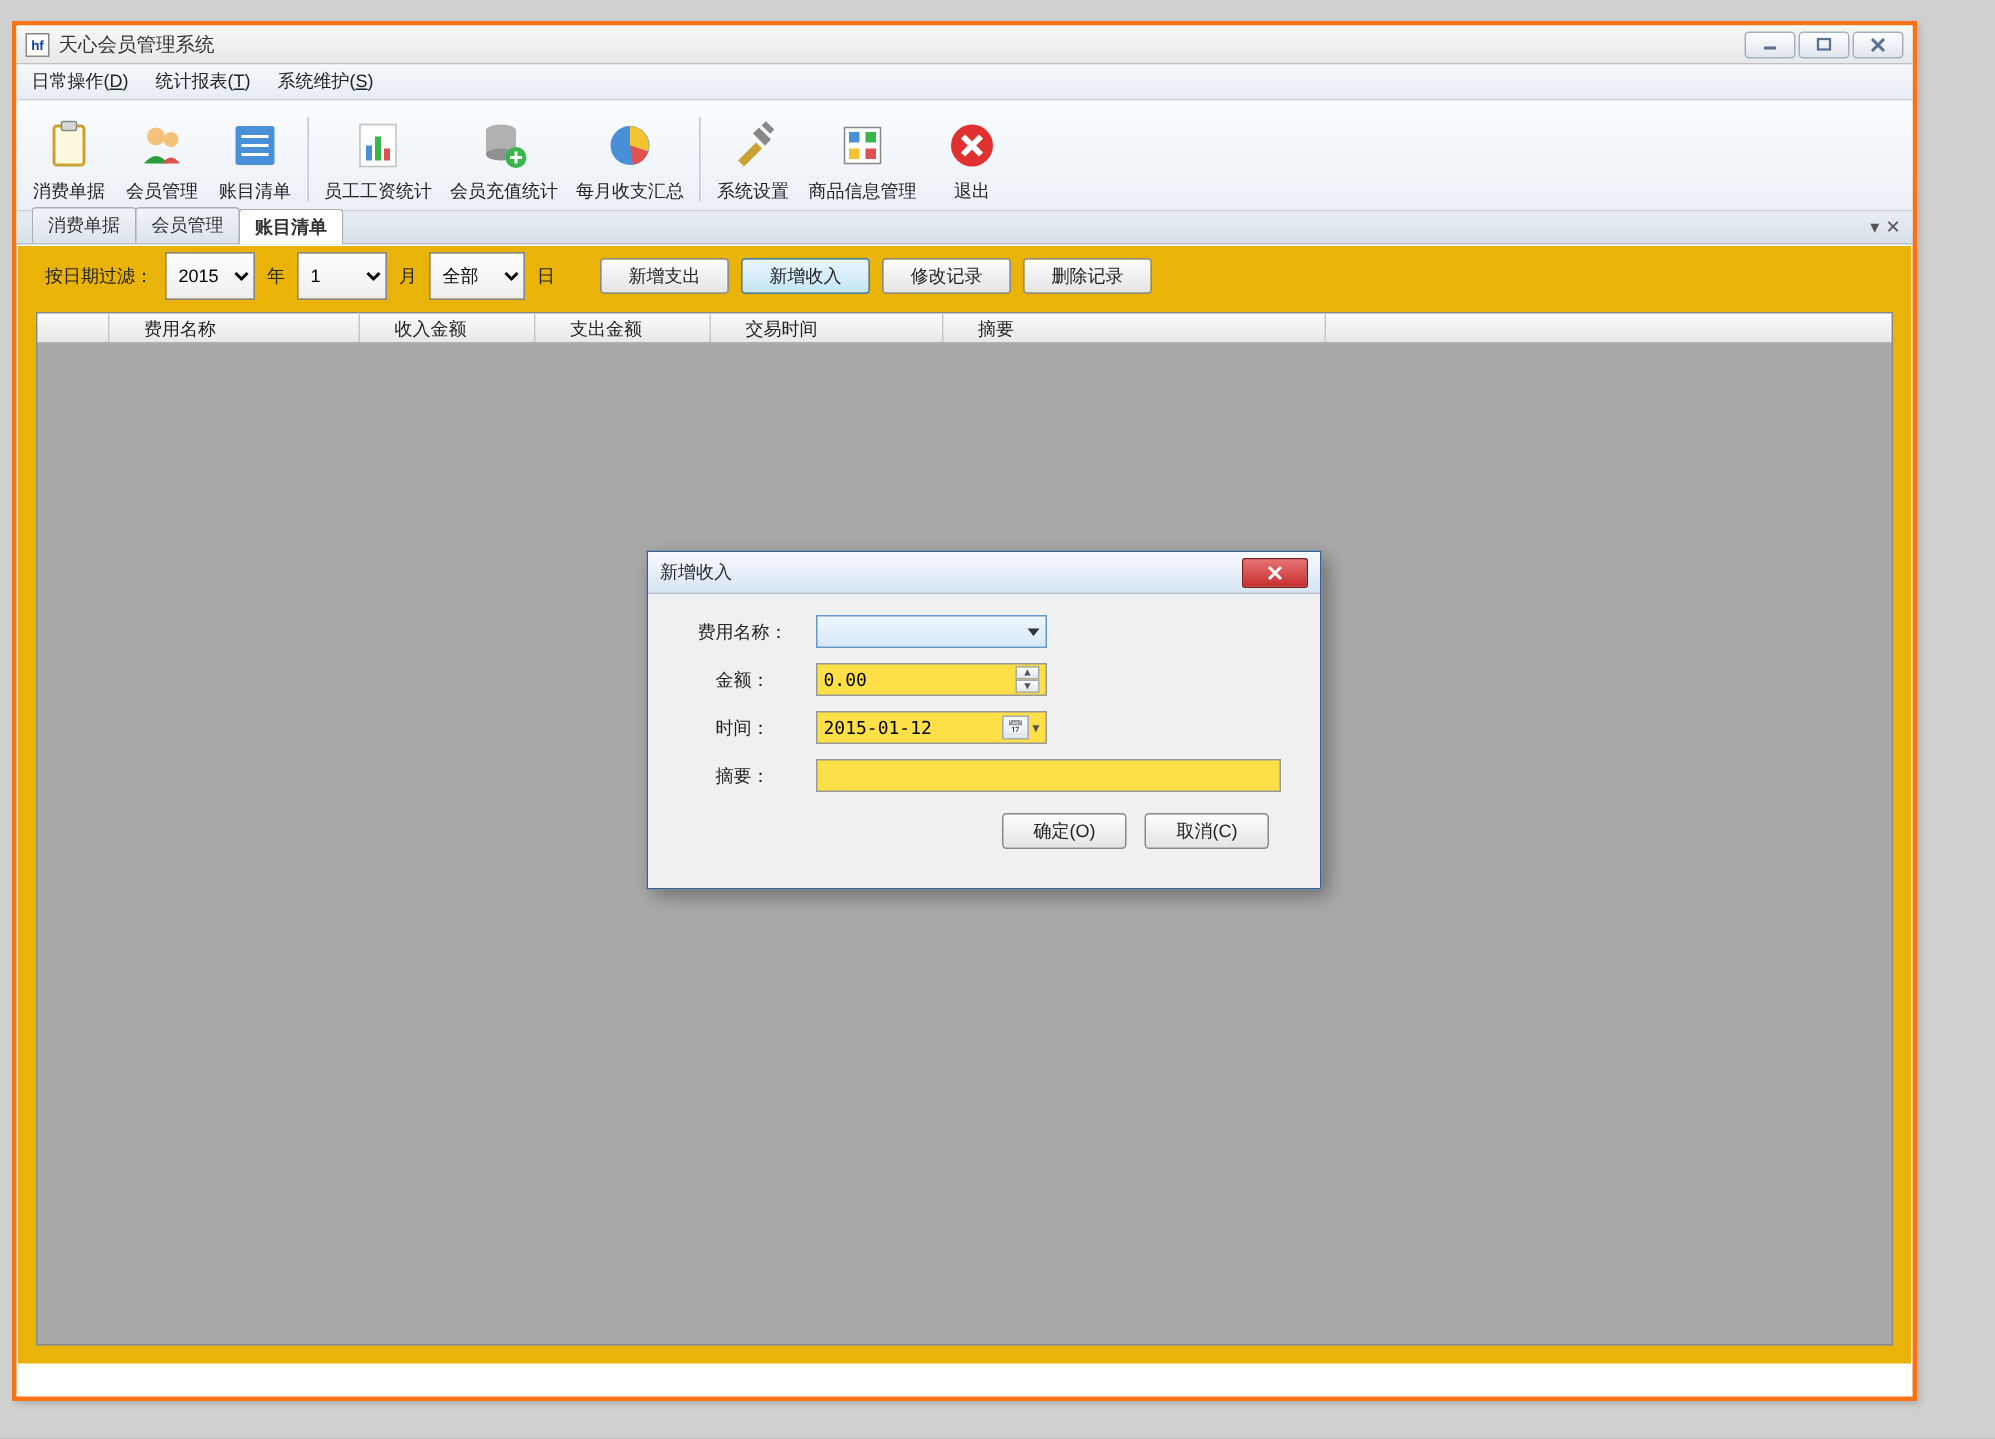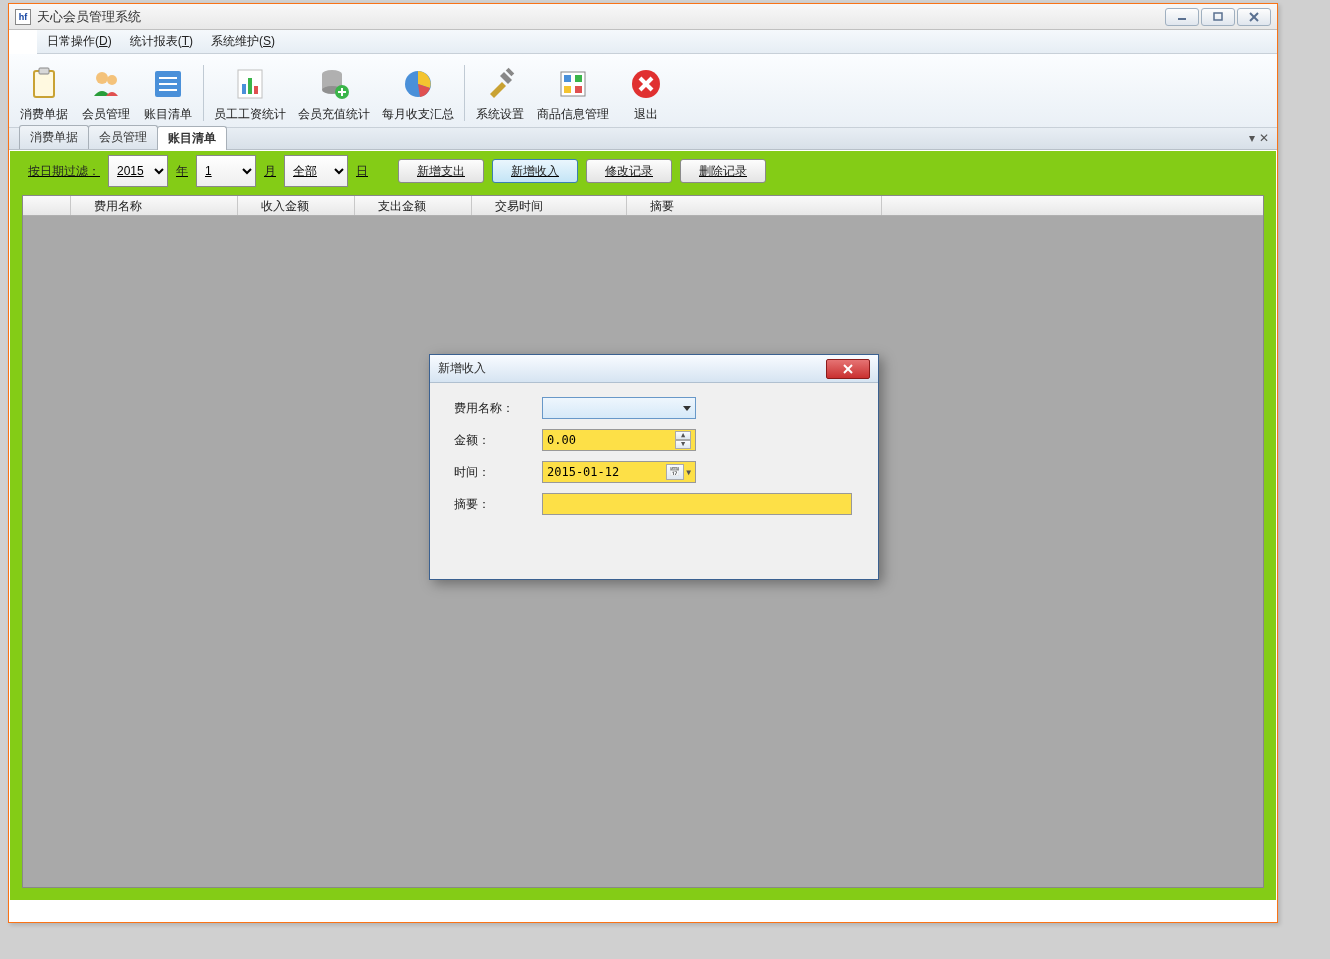--- a/index.html
+++ b/index.html
@@ -7,24 +7,24 @@
   font-family: "Microsoft YaHei", "SimSun", Arial, sans-serif;
   font-size: 12px;
   background: #d0d0d0;
   width: 1330px;
   height: 959px;
   overflow: hidden;
   position: relative;
 }
 .window {
   position: absolute;
-  top: 3px; left: 8px;
+  top: 14px; left: 8px;
   width: 1270px; height: 920px;
   background: #fff;
-  border: 1px solid #f97316;
+  border: 3px solid #f97316;
   box-shadow: 2px 2px 4px rgba(0,0,0,0.15);
 }
 .titlebar {
   height: 26px;
   background: linear-gradient(#f8f8f8,#e8e8e8);
   border-bottom: 1px solid #c0c0c0;
   display: flex;
   align-items: center;
   padding: 0 6px;
 }
@@ -52,21 +52,20 @@
 }
 .winbtn svg { width:12px; height:10px; }
 .menubar {
   height:24px;
   background:linear-gradient(#f5f9fc,#e6edf4);
   border-bottom:1px solid #c8d0d8;
   display:flex;
   align-items:center;
   padding:0 10px;
   gap:18px;
-  margin-left:28px;
 }
 .menubar .menuitem { cursor:pointer; color:#222; }
 .menubar .menuitem .u { text-decoration:underline; }
 .toolbar {
   height:74px;
   background:linear-gradient(#fbfdff,#eaf0f6);
   border-bottom:1px solid #c8d0d8;
   display:flex;
   align-items:flex-end;
   padding:4px 4px 2px 4px;
@@ -107,23 +106,22 @@
   position:relative;
   top:1px;
 }
 .tabstrip .tabright {
   position:absolute; right:8px; top:3px;
   display:flex; gap:4px; color:#555;
 }
 .content {
   position:absolute;
   top:147px; left:1px; right:1px; bottom:22px;
-  background:#84cc16;
+  background:#eab308;
   overflow:hidden;
-  text-decoration:underline;
 }
 .filterbar {
   height:40px;
   display:flex;
   align-items:center;
   padding:0 18px;
   gap:8px;
   color:#222;
 }
 .filterbar select, .combo {
@@ -208,21 +206,21 @@
   width:44px; height:20px;
   background:linear-gradient(#e57373,#c93030);
   border:1px solid #8a1a1a;
   border-radius:2px;
   display:flex; align-items:center; justify-content:center;
   cursor:pointer;
 }
 .dlg-close svg { width:12px; height:10px; stroke:#fff; stroke-width:2; }
 .dlg-body { padding:14px 24px; }
 .dlg-row { display:flex; align-items:center; margin-bottom:10px; }
-.dlg-row .lab { width:78px; text-align:left; margin-right:10px; color:#222; }
+.dlg-row .lab { width:78px; text-align:center; margin-right:10px; color:#222; }
 .dlg-combo {
   width:154px; height:22px;
   border:1px solid #6898c8;
   background:linear-gradient(#eef6fd,#d6e9f8);
   display:flex; align-items:center; justify-content:flex-end;
   padding-right:4px;
   cursor:pointer;
 }
 .dlg-input {
   width:154px; height:22px;
@@ -455,16 +453,20 @@
         <div class="dlg-input">
           <span>2015-01-12</span>
           <div class="datebtn"></div>
           <span style="font-size:8px;color:#555;margin-left:2px">▼</span>
         </div>
       </div>
       <div class="dlg-row">
         <div class="lab">摘要：</div>
         <div class="dlg-input wide"></div>
       </div>
+      <div class="dlg-btns">
+        <button class="btn">确定(O)</button>
+        <button class="btn">取消(C)</button>
+      </div>
     </div>
   </div>
 
 </div>
 
 </body></html>

